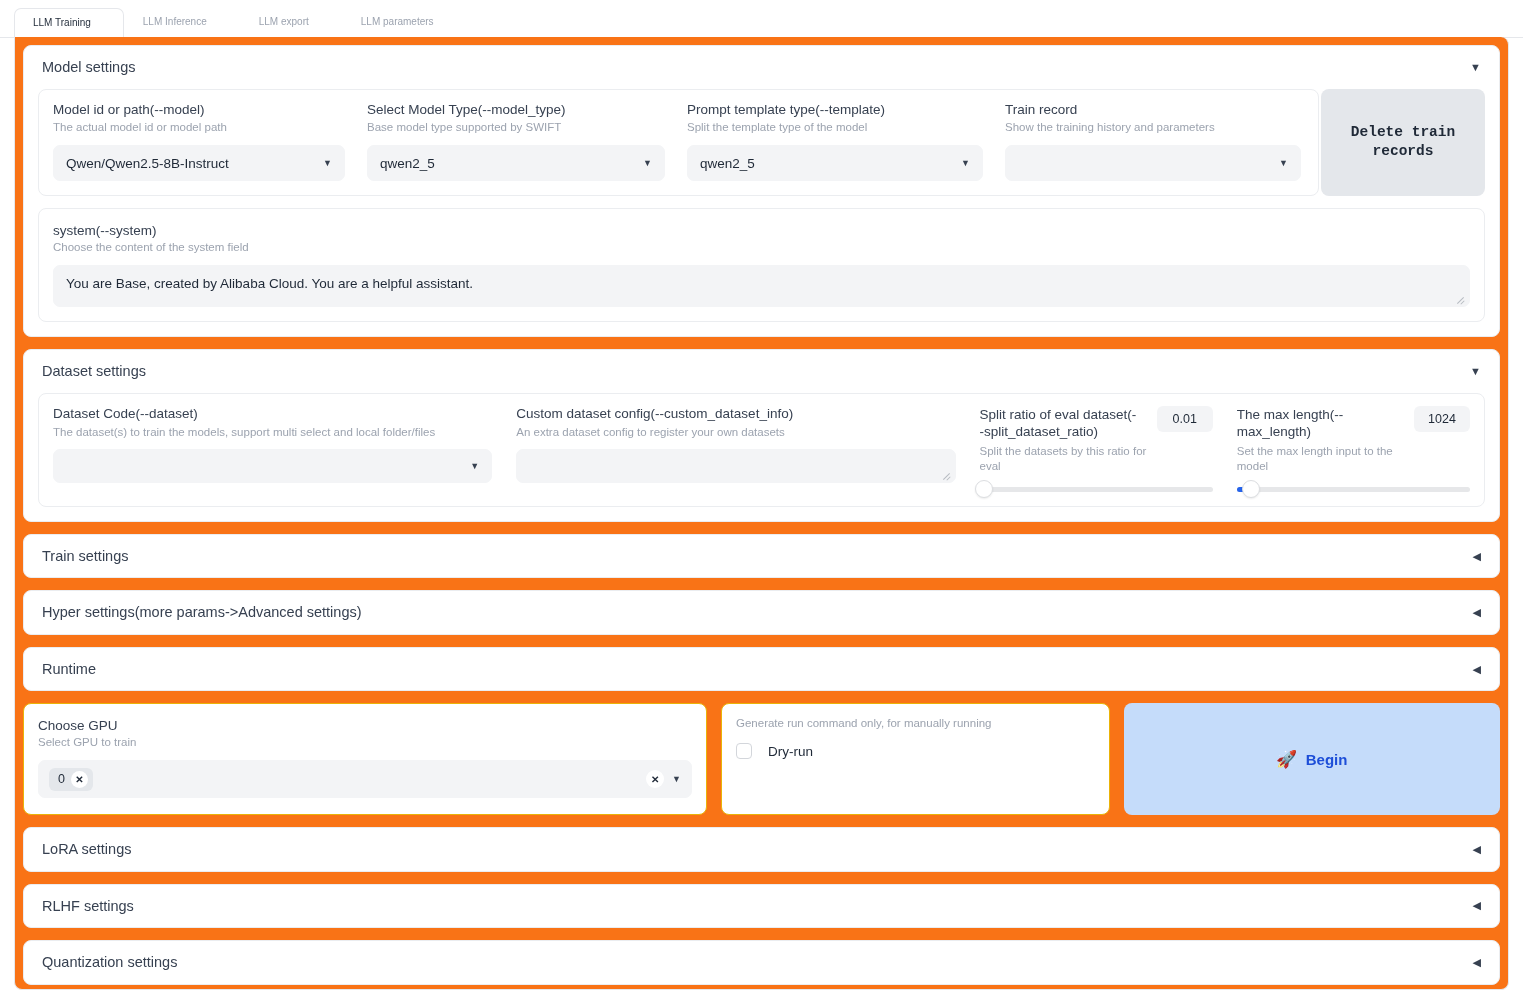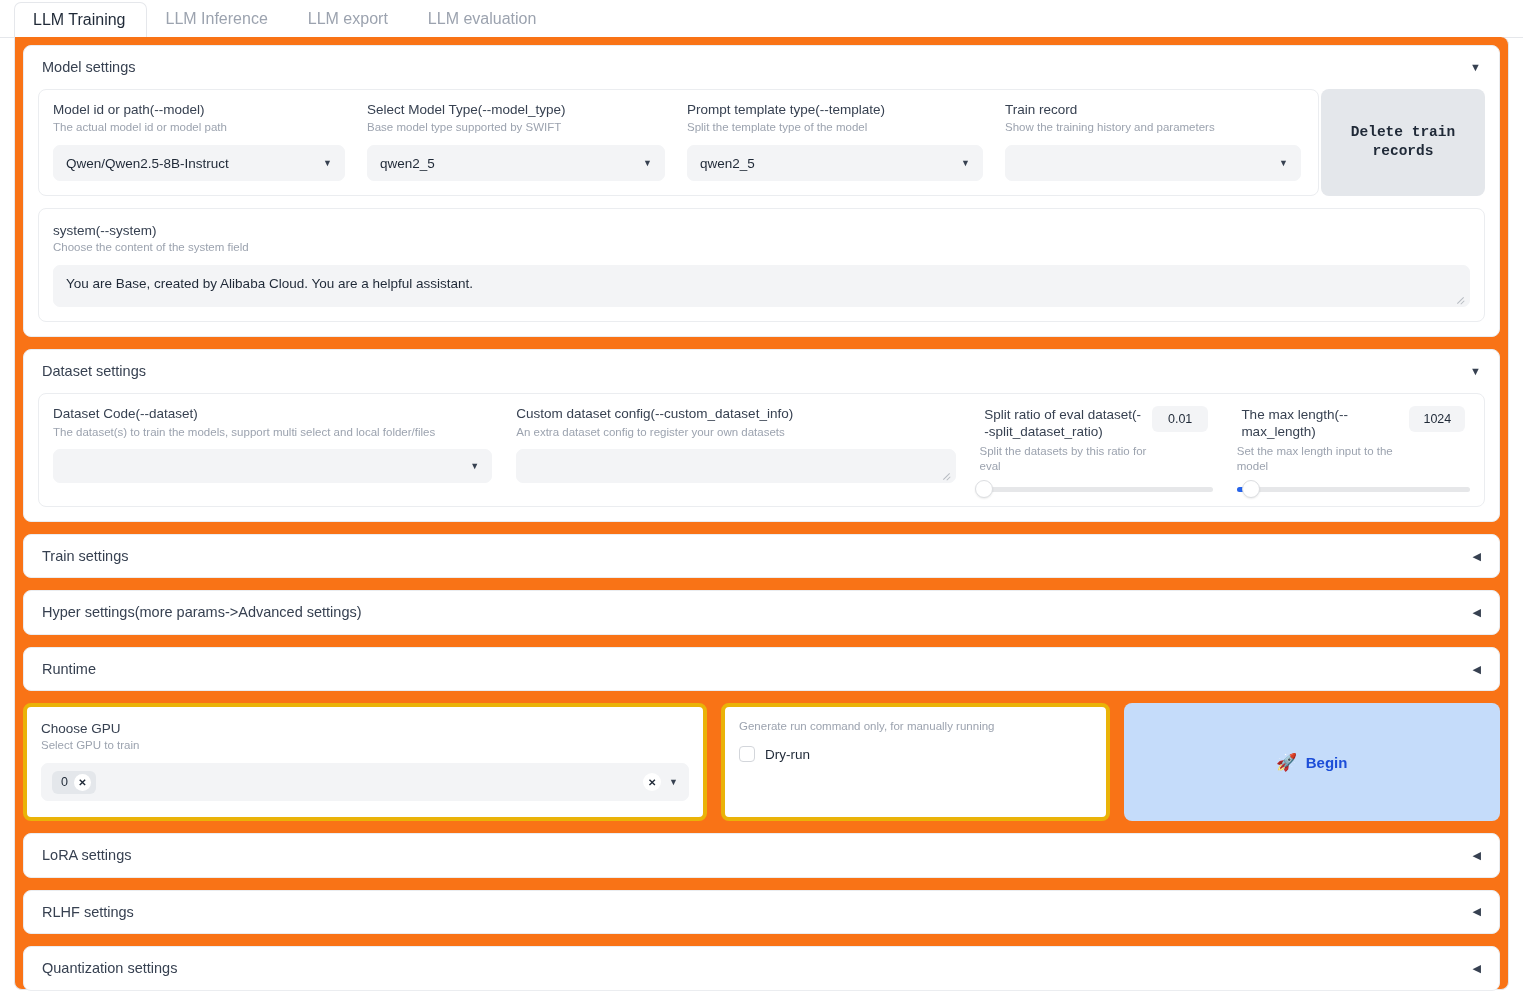--- a/index.html
+++ b/index.html
@@ -16,23 +16,23 @@
   
   .tabbar {
     display: flex;
     align-items: flex-end;
     height: 38px;
     padding-left: 14px;
     border-bottom: 1px solid #e5e7eb;
     background: #ffffff;
   }
   .tab {
-    font-size: 16px;
+    font-size: 10px;
     color: #9ca3af;
-    padding: 9px 20px 10px 18px;
+    padding: 9px 32px 10px 18px;
     border: 1px solid transparent;
     border-bottom: none;
     border-radius: 7px 7px 0 0;
     cursor: pointer;
     white-space: nowrap;
     line-height: 1;
     margin-top: 29px;
   }
   .tab.active {
     color: #1f2937;
@@ -133,21 +133,21 @@
   }
   .resize-grip:before, .resize-grip:after {
     content: ""; position: absolute; background: #b6bac1;
     height: 1px; transform-origin: center;
   }
   .resize-grip:before { width: 9px; right: 0; bottom: 2px; transform: rotate(-45deg); }
   .resize-grip:after  { width: 5px; right: 0; bottom: 0px; transform: rotate(-45deg); }
 
   
   .slider-field { display: flex; flex-direction: column; width: 240px; }
-  .slider-top { display: flex; justify-content: center; align-items: flex-start; gap: 8px; }
+  .slider-top { display: flex; justify-content: space-between; align-items: flex-start; gap: 8px; }
   .slider-label { font-size: 13.5px; color: #374151; line-height: 1.3; max-width: 160px; }
   .numbox {
     background: #f3f4f6;
     border-radius: 6px;
     font-size: 12.5px;
     color: #1f2937;
     padding: 5px 12px;
     min-width: 56px;
     text-align: center;
     height: 26px;
@@ -185,21 +185,21 @@
     font-weight: bold;
     color: #1f2937;
     text-align: center;
     line-height: 1.35;
     cursor: pointer;
     font-family: Liberation Mono, monospace;
   }
 
   
   .runbox {
-    border: 4px solid #eab308;
+    border: 1px solid #eab308;
     border-radius: 8px;
     padding: 12px 14px 16px 14px;
     background: #ffffff;
   }
   .multiselect {
     height: 38px;
     background: #f3f4f6;
     border: 1px solid #f3f4f6;
     border-radius: 7px;
     display: flex;
@@ -228,21 +228,21 @@
     display: flex; align-items: center; gap: 8px;
   }
   .ms-right .xcircle {
     width: 18px; height: 18px; border-radius: 50%;
     background: #ffffff;
     display: inline-flex; align-items: center; justify-content: center;
     font-size: 10px; color: #1f2937; font-weight: bold;
   }
   .ms-right .arrow { font-size: 9px; color: #374151; }
 
-  .checkrow { display: flex; align-items: center; gap: 10px; margin-top: 12px; }
+  .checkrow { display: flex; align-items: center; gap: 16px; margin-top: 12px; }
   .checkbox {
     width: 16px; height: 16px;
     border: 1px solid #d3d6db;
     border-radius: 4px;
     background: #ffffff;
     cursor: pointer;
   }
   .checklabel { font-size: 13.5px; color: #1f2937; }
 
   .begin-btn {
@@ -268,21 +268,21 @@
     <div class="tab active">
       <span>LLM Training</span>
     </div>
     <div class="tab">
       <span>LLM Inference</span>
     </div>
     <div class="tab">
       <span>LLM export</span>
     </div>
     <div class="tab">
-      <span>LLM evaluation</span>
+      <span>LLM parameters</span>
     </div>
   </div>
 
   <div class="frame">
 
     <div class="panel">
       <div class="panel-head">
         <span class="panel-title">Model settings</span>
         <span class="caret">▼</span>
       </div>

